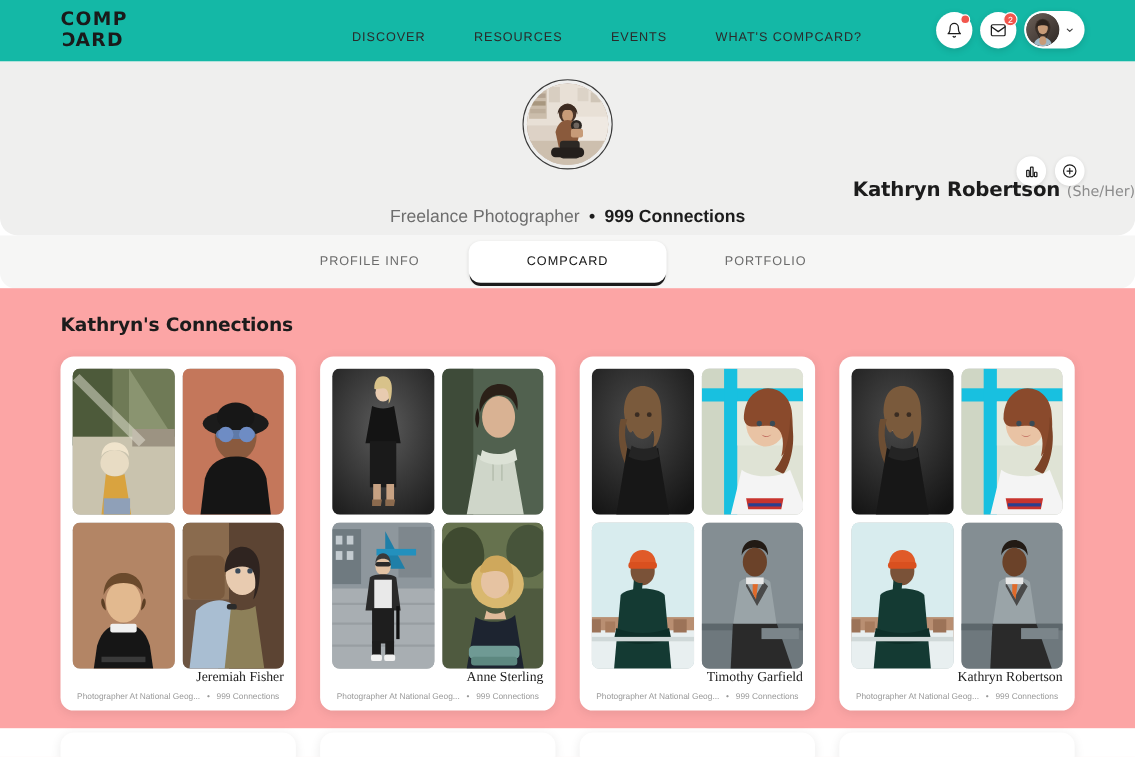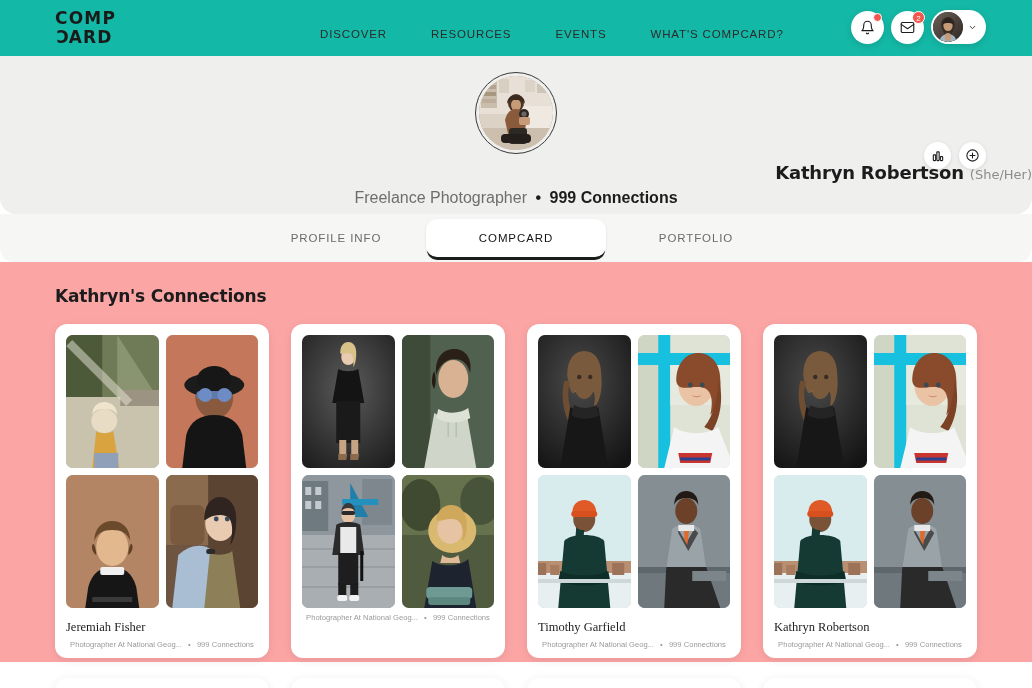--- a/index.html
+++ b/index.html
@@ -238,25 +238,24 @@
   .photo {
     height: 133px;
     border-radius: 7px;
     overflow: hidden;
     position: relative;
     background: #cfcfcf;
   }
   .photo svg { display: block; width: 100%; height: 100%; }
 
   .card-name {
-    text-align: left;
+    text-align: right;
     font-family: "Liberation Serif", serif;
     font-size: 12.5px;
     color: #1c1c1c;
-    margin-top: 12px;
   }
   .card-meta {
     text-align: center;
     font-size: 7.6px;
     color: #9a9a9a;
     margin-top: 5px;
     white-space: nowrap;
   }
   .card-meta .dot { margin: 0 4px; }
 
@@ -544,20 +543,21 @@
             <ellipse cx="54" cy="56" rx="24" ry="22" fill="#d9b86f"></ellipse>
             <ellipse cx="52" cy="54" rx="13" ry="15" fill="#e6c3a2"></ellipse>
             <path d="M38 44c2-10 8-14 15-14s13 4 15 14c2 14-2 20-4 22 2-16-2-22-11-22s-13 4-15 0z" fill="#cfa85c"></path>
             <path d="M34 86c8 6 28 6 36-2l8 49H26z" fill="#1d2430"></path>
             <rect x="28" y="112" width="46" height="12" rx="4" fill="#6f9a94"></rect>
             <rect x="30" y="122" width="42" height="8" rx="3" fill="#5d8880"></rect>
             <path d="M44 80c4 4 12 4 16 0l2 8H42z" fill="#e0bb9a"></path>
           </svg>
         </div>
       </div>
+      <div class="card-name">Anne Sterling</div>
       <div class="card-meta">
         <span>Photographer At National Geog...</span>
         <span class="dot">•</span>
         <span>999 Connections</span>
       </div>
     </div>
 
     <div class="conn-card">
       <div class="photo-grid">
         <div class="photo">

